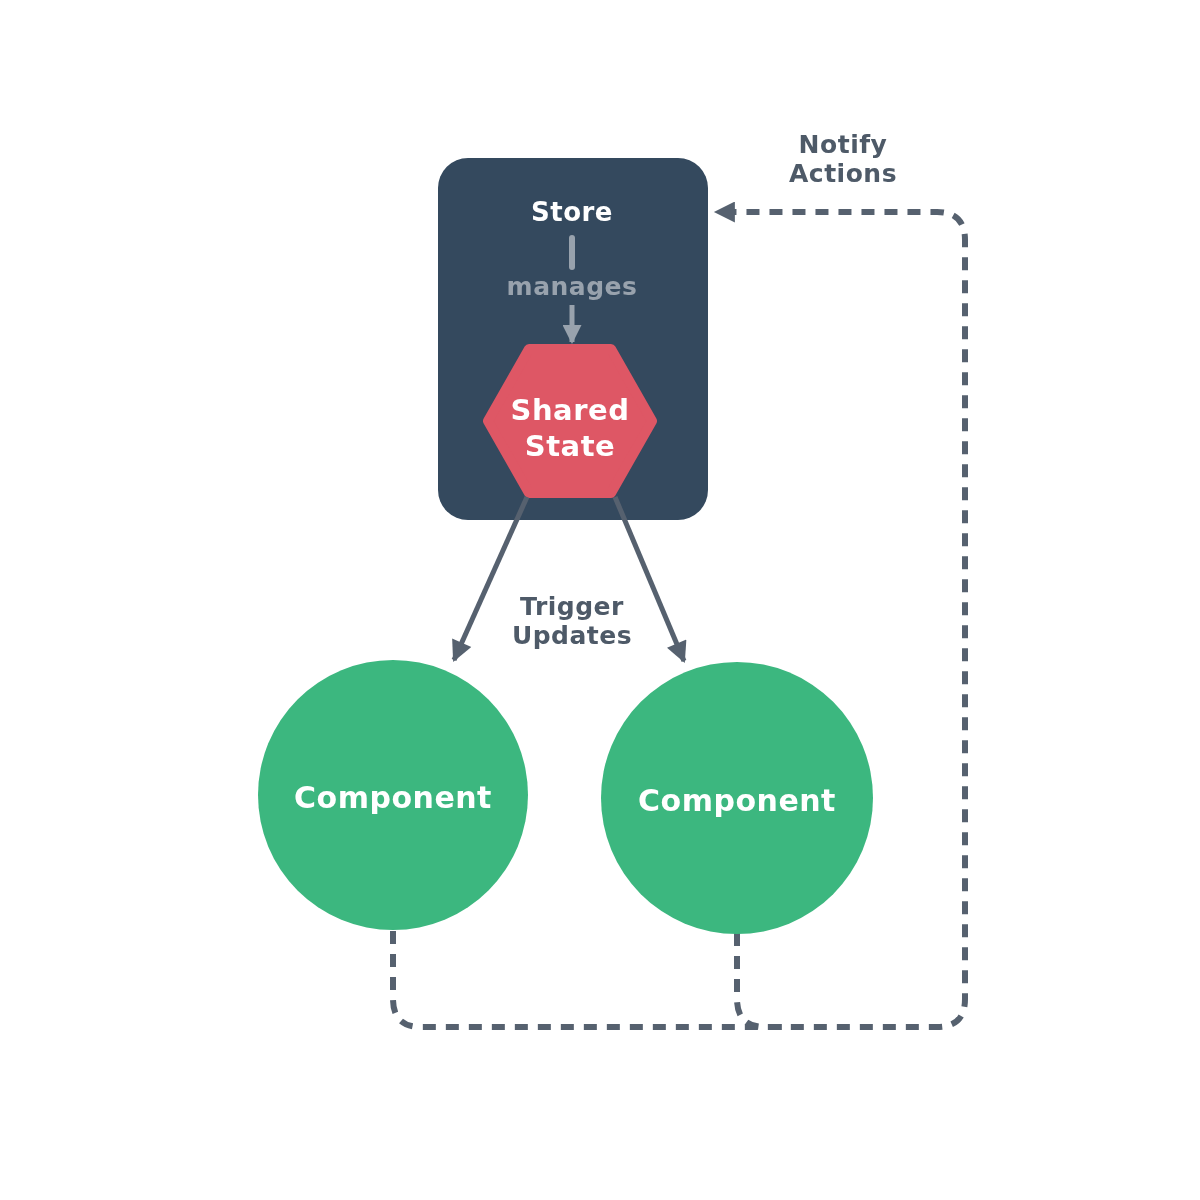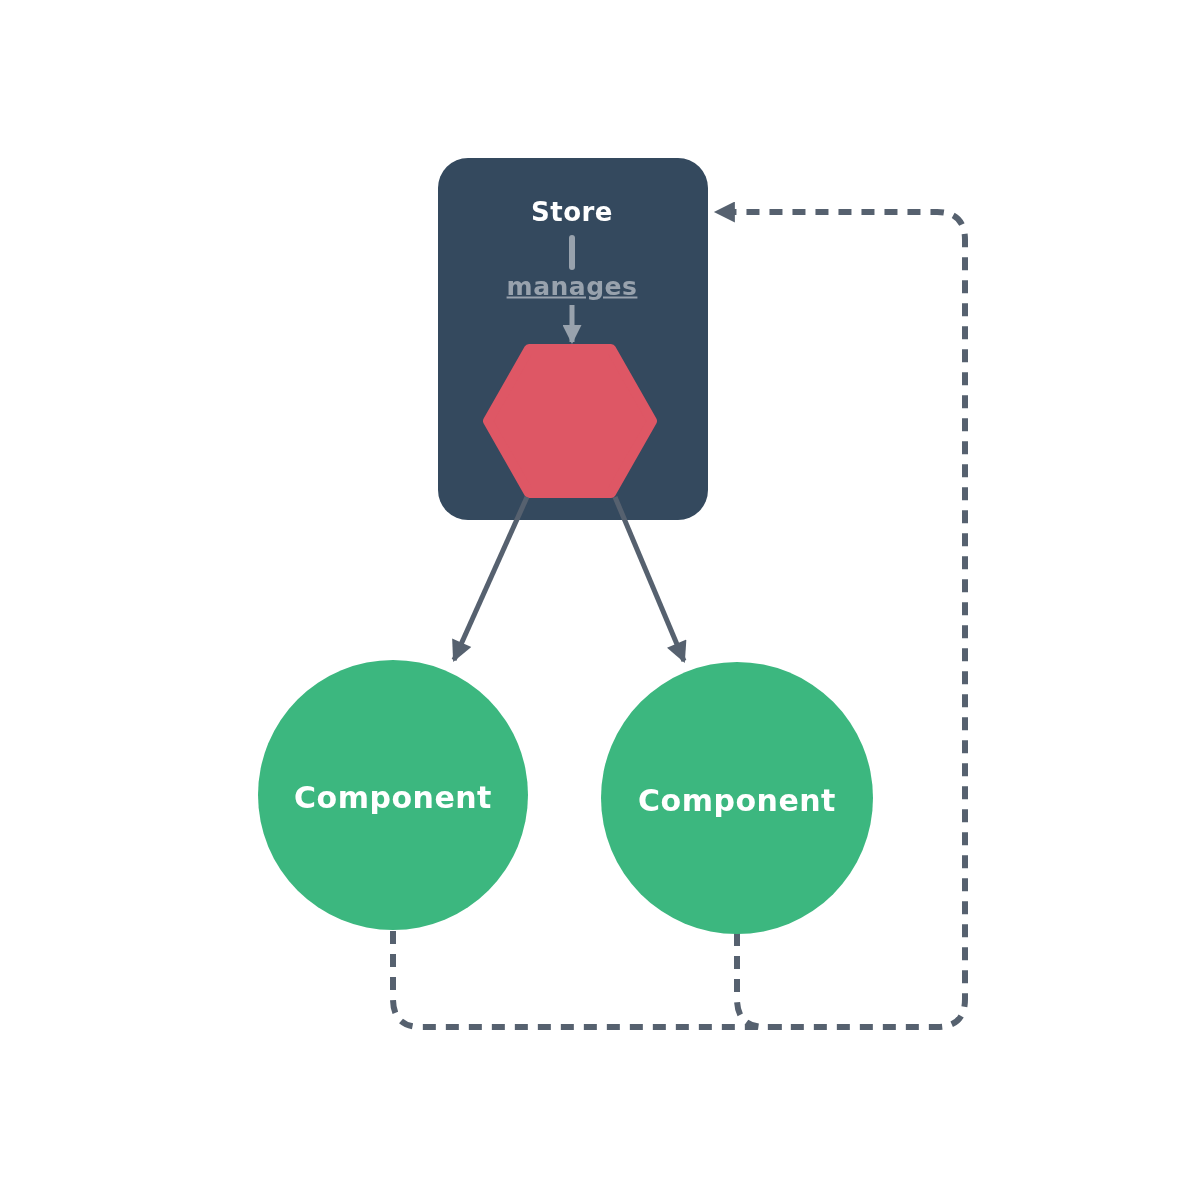--- a/index.html
+++ b/index.html
@@ -18,21 +18,21 @@
   }
   .label {
     position: absolute;
     transform: translate(-50%, -50%);
     text-align: center;
     font-weight: bold;
     white-space: nowrap;
     letter-spacing: 0.5px;
   }
   .store-label   { left: 572px; top: 212px; font-size: 26px; color: #ffffff; }
-  .manages-label { left: 572px; top: 286px; font-size: 25px; color: #98A2AD; text-decoration: underline; }
+  .manages-label { left: 572px; top: 286px; font-size: 25px; color: #98A2AD; }
   .shared-state-label {
     left: 570px; top: 429px; font-size: 29px; color: #ffffff; line-height: 1.24;
   }
   .component-label-left  { left: 393px; top: 797px; font-size: 30px; color: #ffffff; }
   .component-label-right { left: 737px; top: 800px; font-size: 30px; color: #ffffff; }
   .trigger-updates-label { left: 572px; top: 621px; font-size: 25px; color: #4E5A68; line-height: 1.16; }
   .notify-actions-label  { left: 843px; top: 159px; font-size: 25px; color: #4E5A68; line-height: 1.16; }
 </style>
 </head>
 <body>
@@ -65,20 +65,32 @@
     <line x1="615" y1="497" x2="684" y2="661" stroke-width="5" marker-end="url(#arrow-slate)" stroke="#56616F"></line>
 
     <circle cx="393" cy="795" r="135" fill="#3CB77F"></circle>
     <circle cx="737" cy="798" r="136" fill="#3CB77F"></circle>
   </svg>
 
   <div class="label store-label">Store</div>
 
   <div class="label manages-label">manages</div>
 
+  <div class="label shared-state-label">
+    <div>Shared</div>
+    <div>State</div>
+  </div>
 
+  <div class="label trigger-updates-label">
+    <div>Trigger</div>
+    <div>Updates</div>
+  </div>
 
+  <div class="label notify-actions-label">
+    <div>Notify</div>
+    <div>Actions</div>
+  </div>
 
   <div class="label component-label-left">Component</div>
 
   <div class="label component-label-right">Component</div>
 
 </div>
 
 </body></html>

